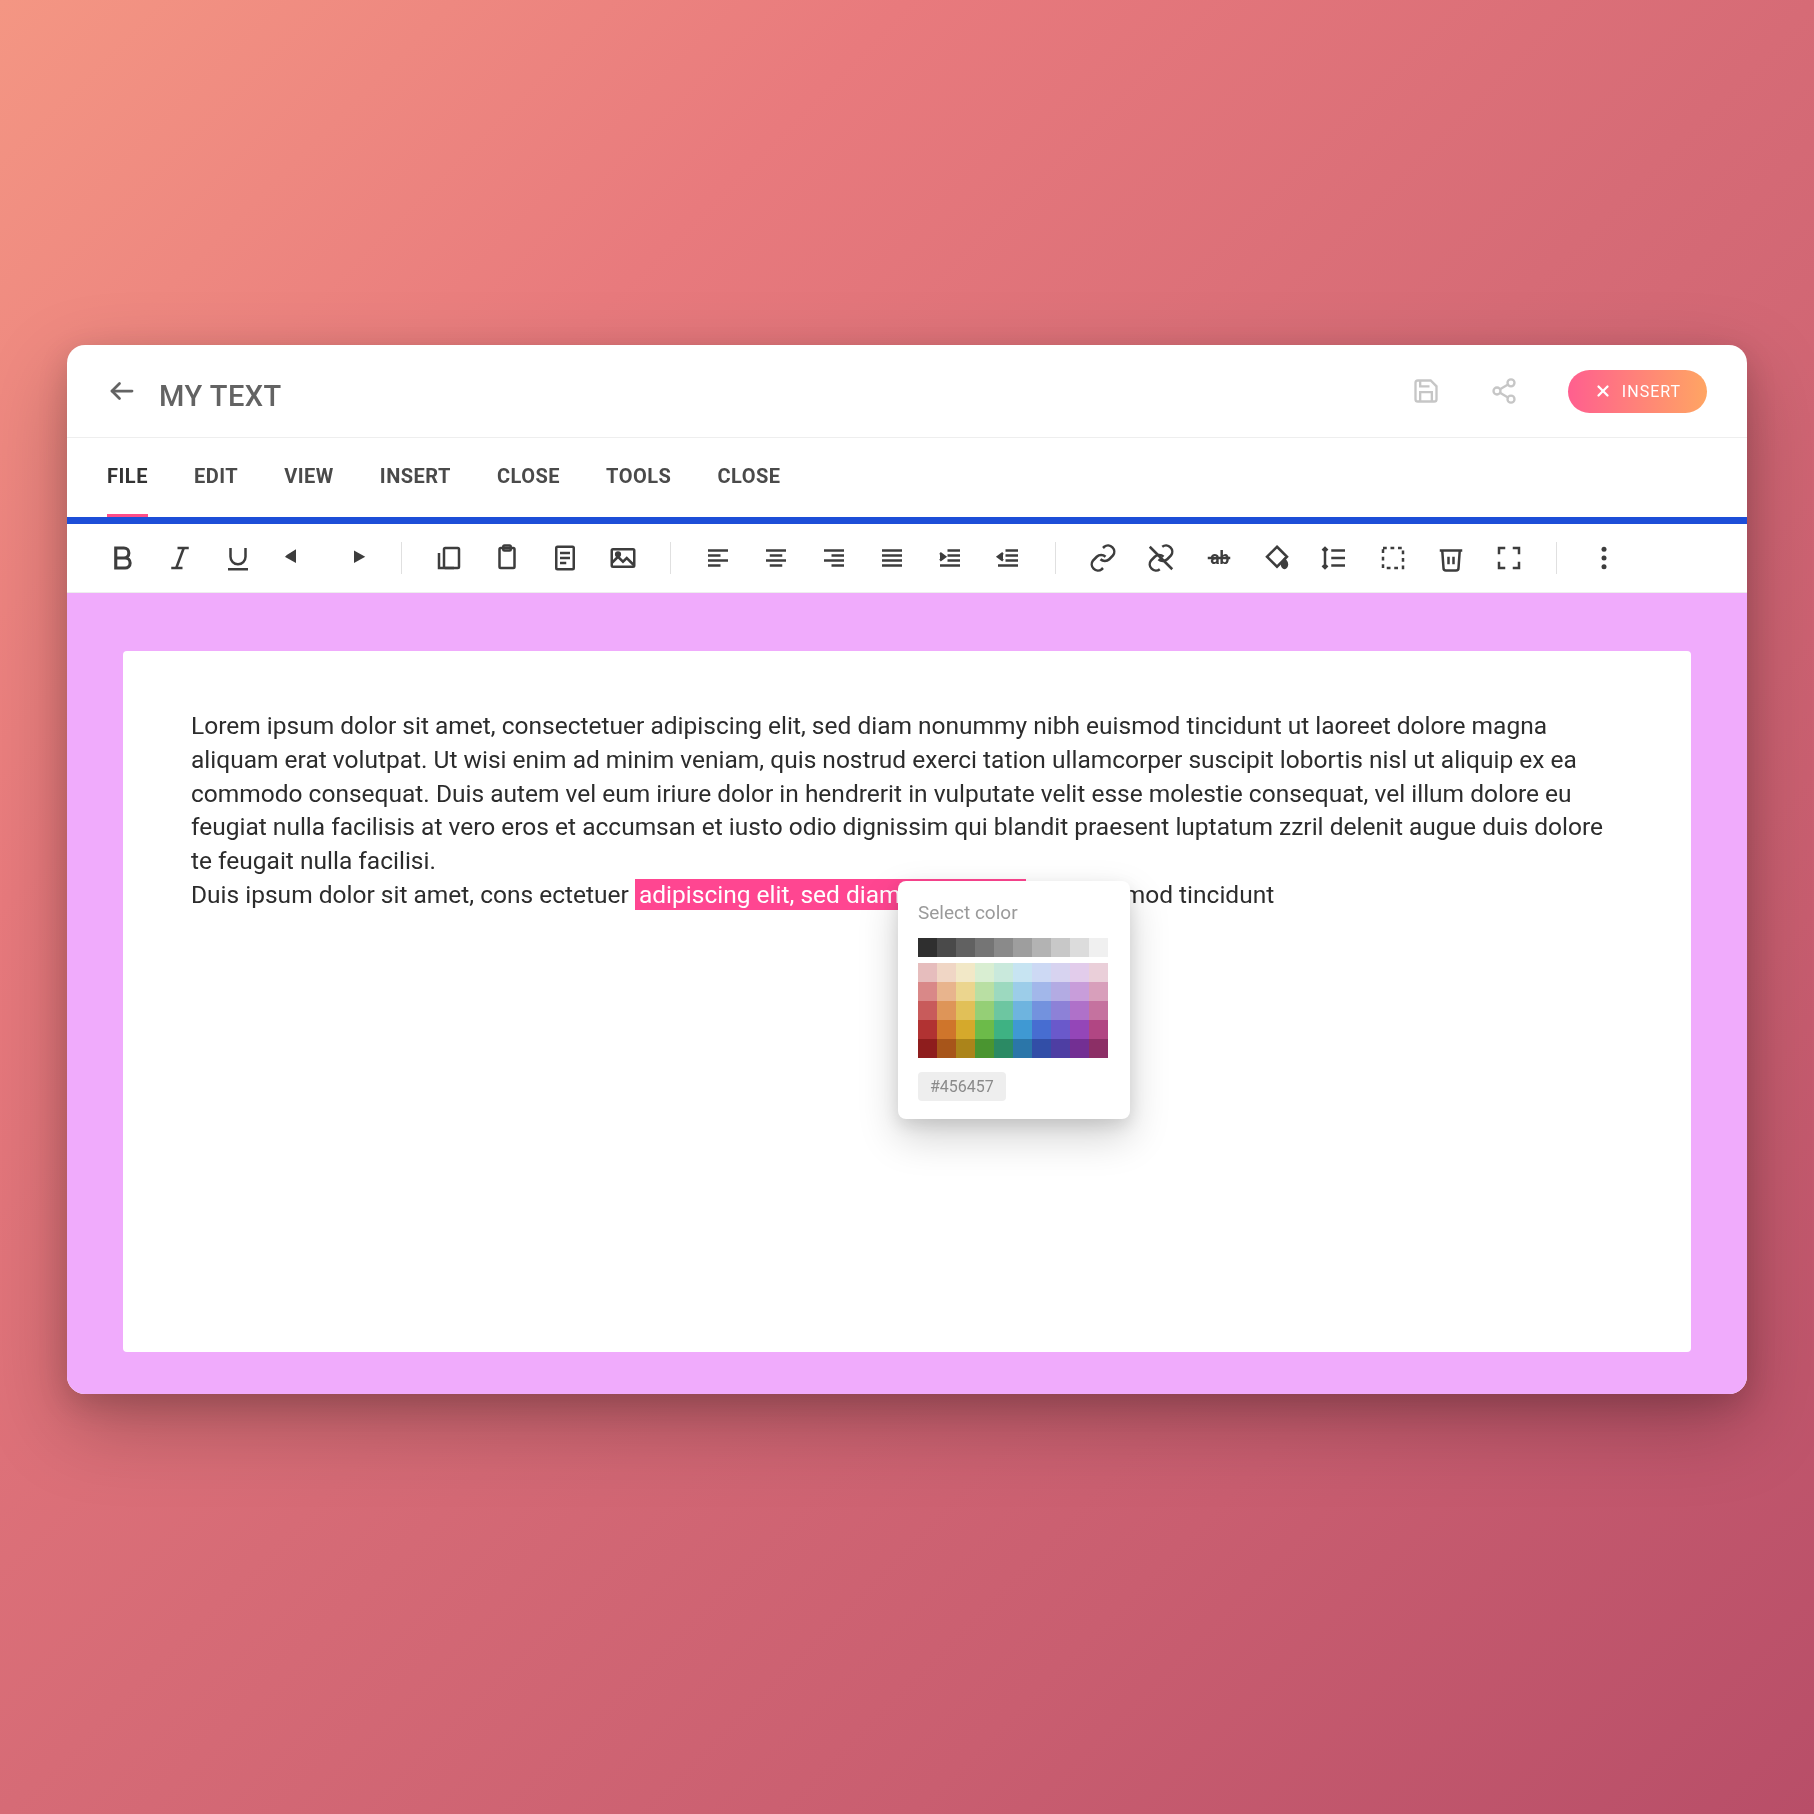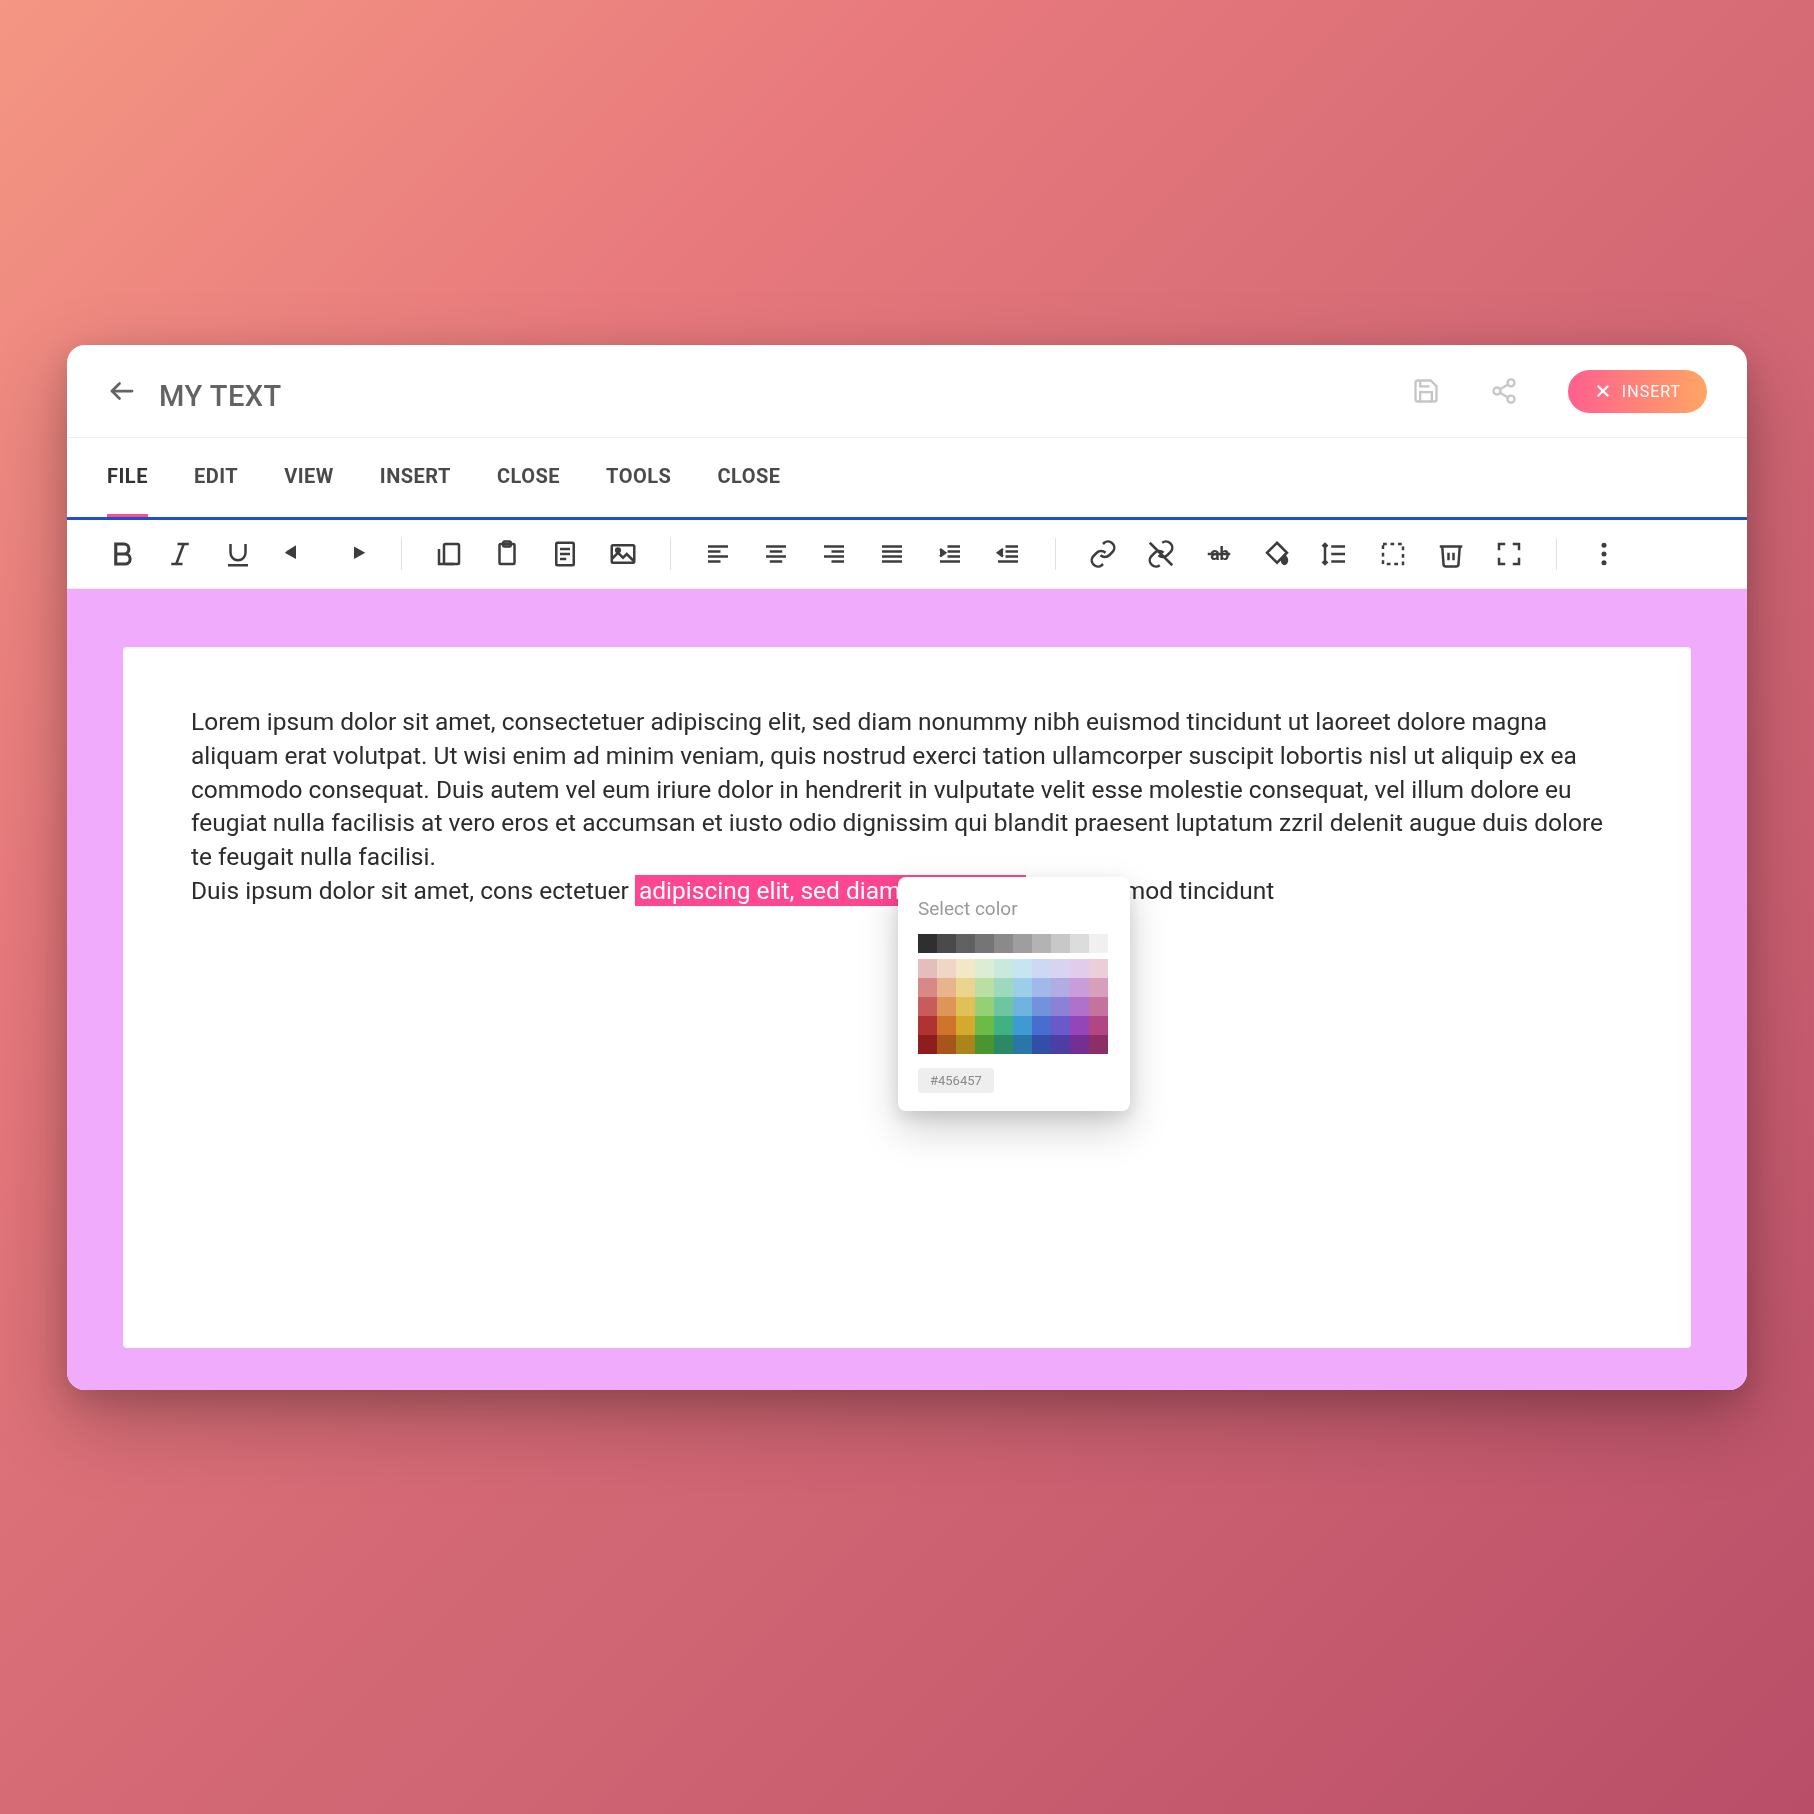--- a/index.html
+++ b/index.html
@@ -30,21 +30,21 @@
 .close-btn {
   display: flex; align-items: center; gap: 10px;
   background: linear-gradient(90deg, #ff5f8f, #ffa563);
   color: #fff; padding: 12px 26px; border-radius: 999px;
   font-size: 16px; letter-spacing: 1px; cursor: pointer;
 }
 .close-btn svg { width: 18px; height: 18px; }
 
 .menubar {
   display: flex; gap: 46px; padding: 0 40px;
-  border-bottom: 3px solid #1d4ed8;
+  border-bottom: 7px solid #1d4ed8;
 }
 .menu-item {
   font-size: 20px; font-weight: 700; color: #4a4a4a;
   padding: 26px 0; letter-spacing: 0.5px; cursor: pointer;
   border-bottom: 3px solid transparent;
 }
 .menu-item.active { border-bottom-color: #ff4d88; color: #333; }
 
 .toolbar {
   display: flex; align-items: center; gap: 28px;
@@ -77,21 +77,21 @@
   border-radius: 8px;
   box-shadow: 0 18px 40px rgba(0,0,0,0.18), 0 6px 16px rgba(0,0,0,0.1);
   padding: 20px 20px 18px;
 }
 .popover-title { font-size: 19px; color: #9a9a9a; margin-bottom: 14px; }
 .swatch-row { display: flex; gap: 0; }
 .swatch { width: 19px; height: 19px; cursor: pointer; }
 .swatch-grid { display: flex; flex-direction: column; gap: 0; margin-bottom: 14px; }
 .hex-badge {
   display: inline-block; background: #eee; color: #8a8a8a;
-  font-size: 13px; padding: 5px 12px; border-radius: 4px;
+  font-size: 16px; padding: 5px 12px; border-radius: 4px;
 }
 </style>
 </head>
 <body>
 
 <div class="app-window">
 
   <div class="titlebar">
     <div class="title-left">
       <svg class="back-arrow" viewBox="0 0 24 24" fill="none" stroke="currentColor" stroke-width="2.2" stroke-linecap="round" stroke-linejoin="round">

